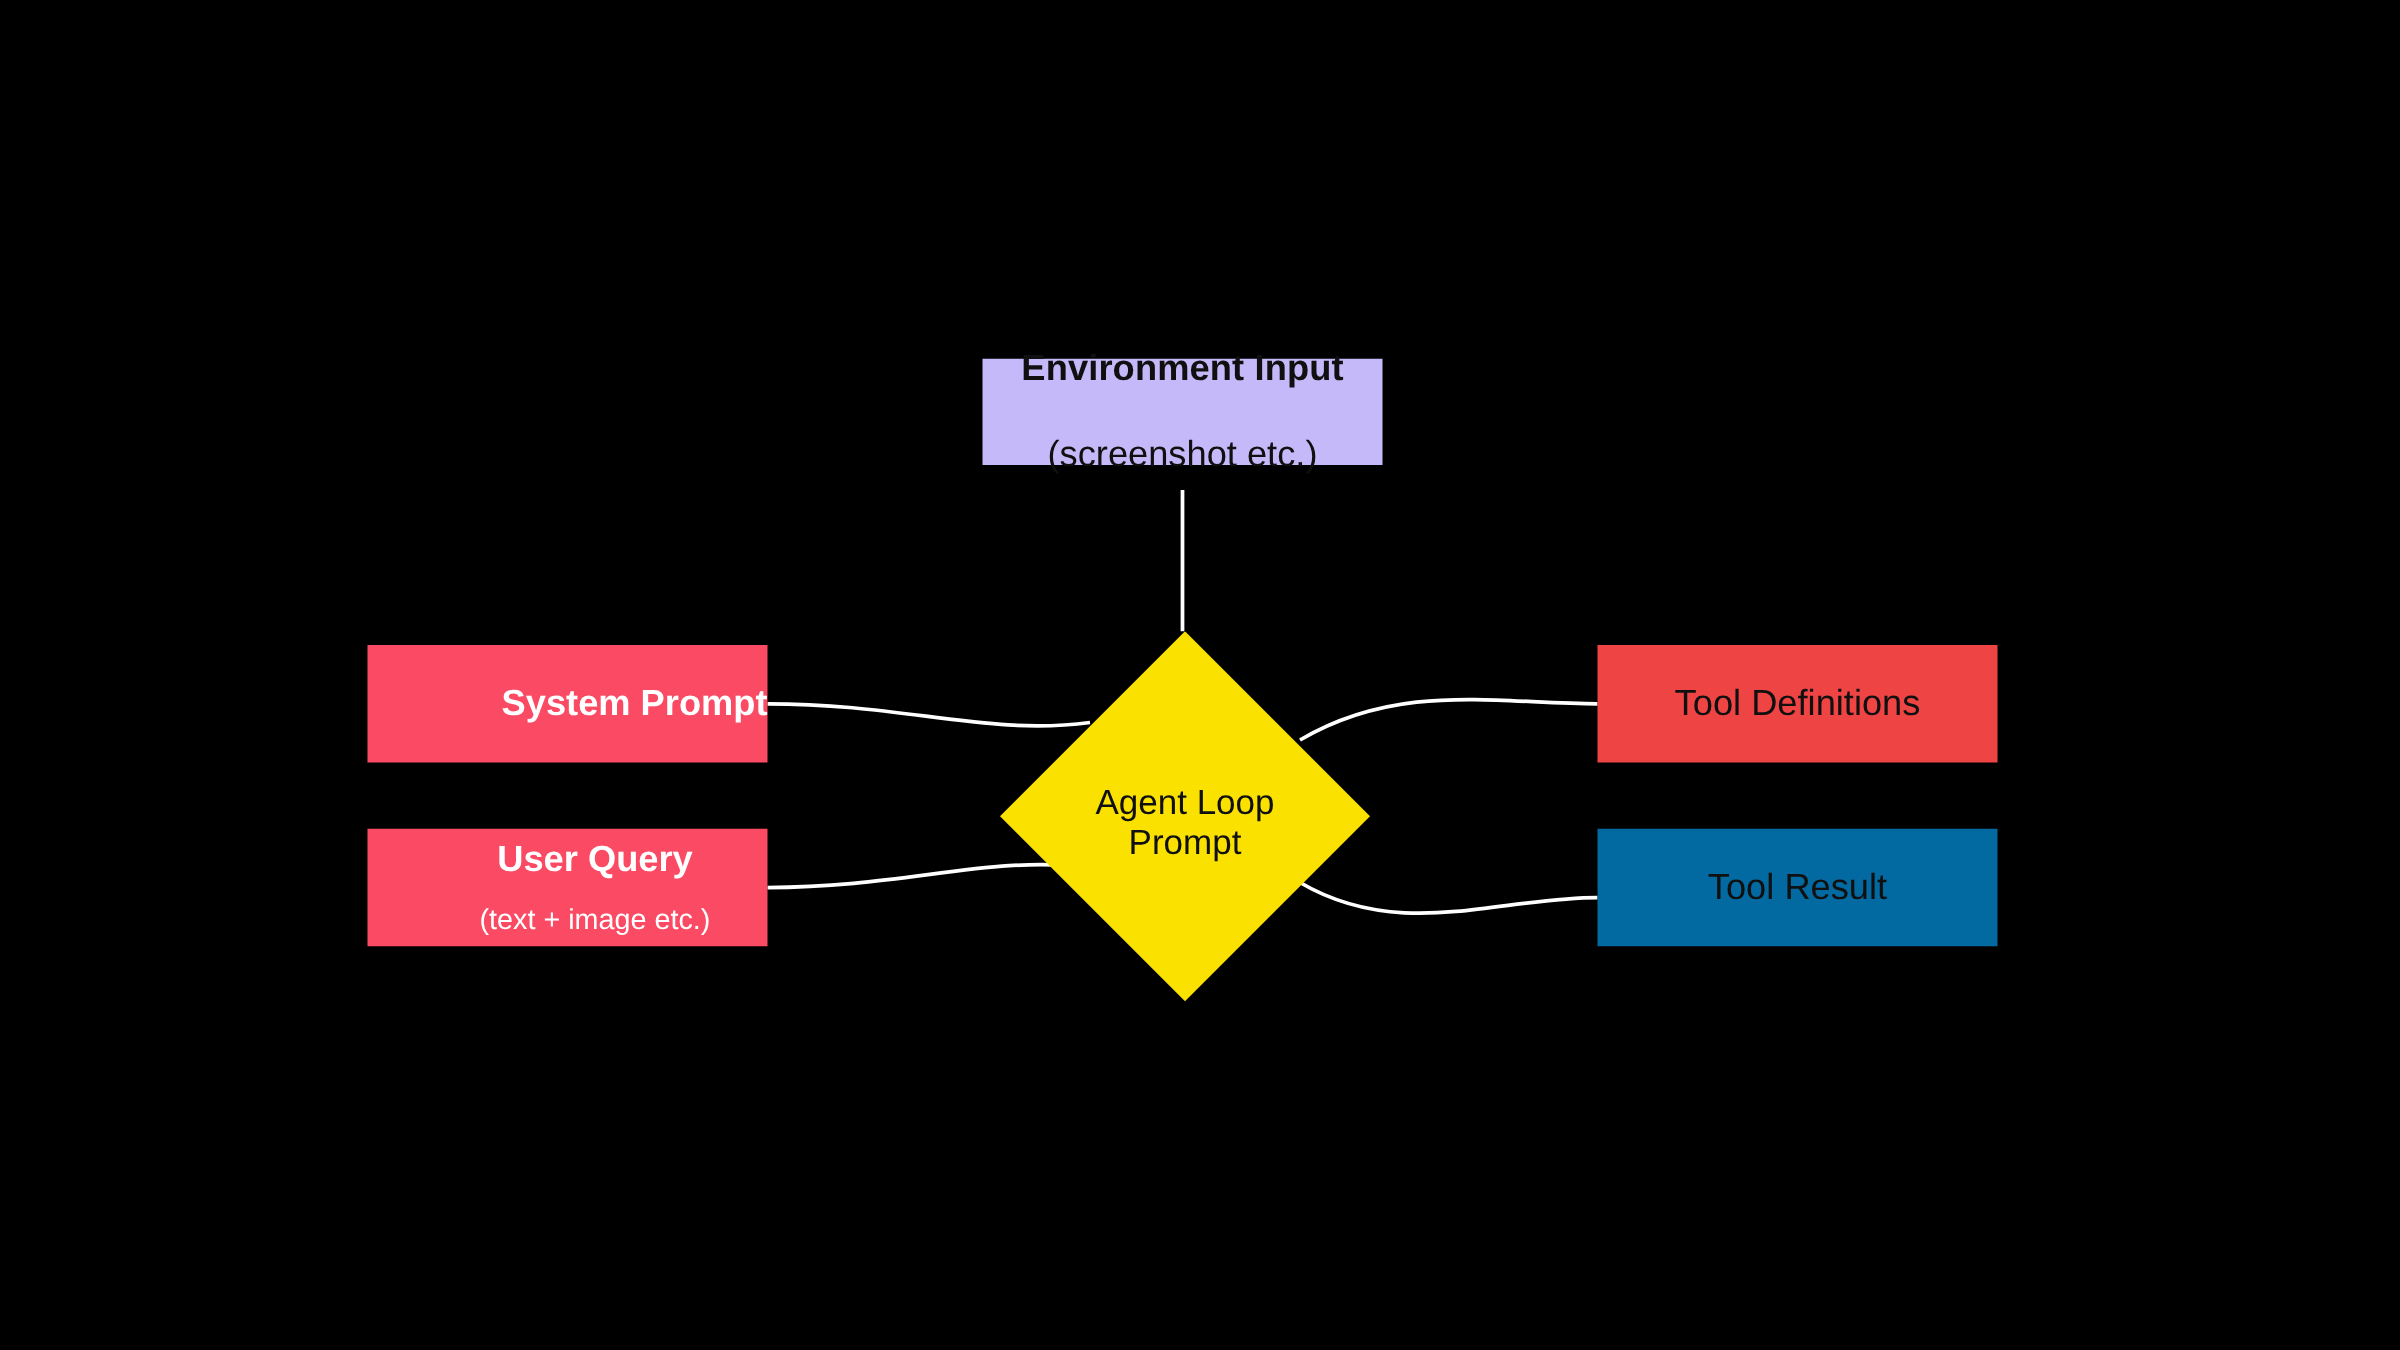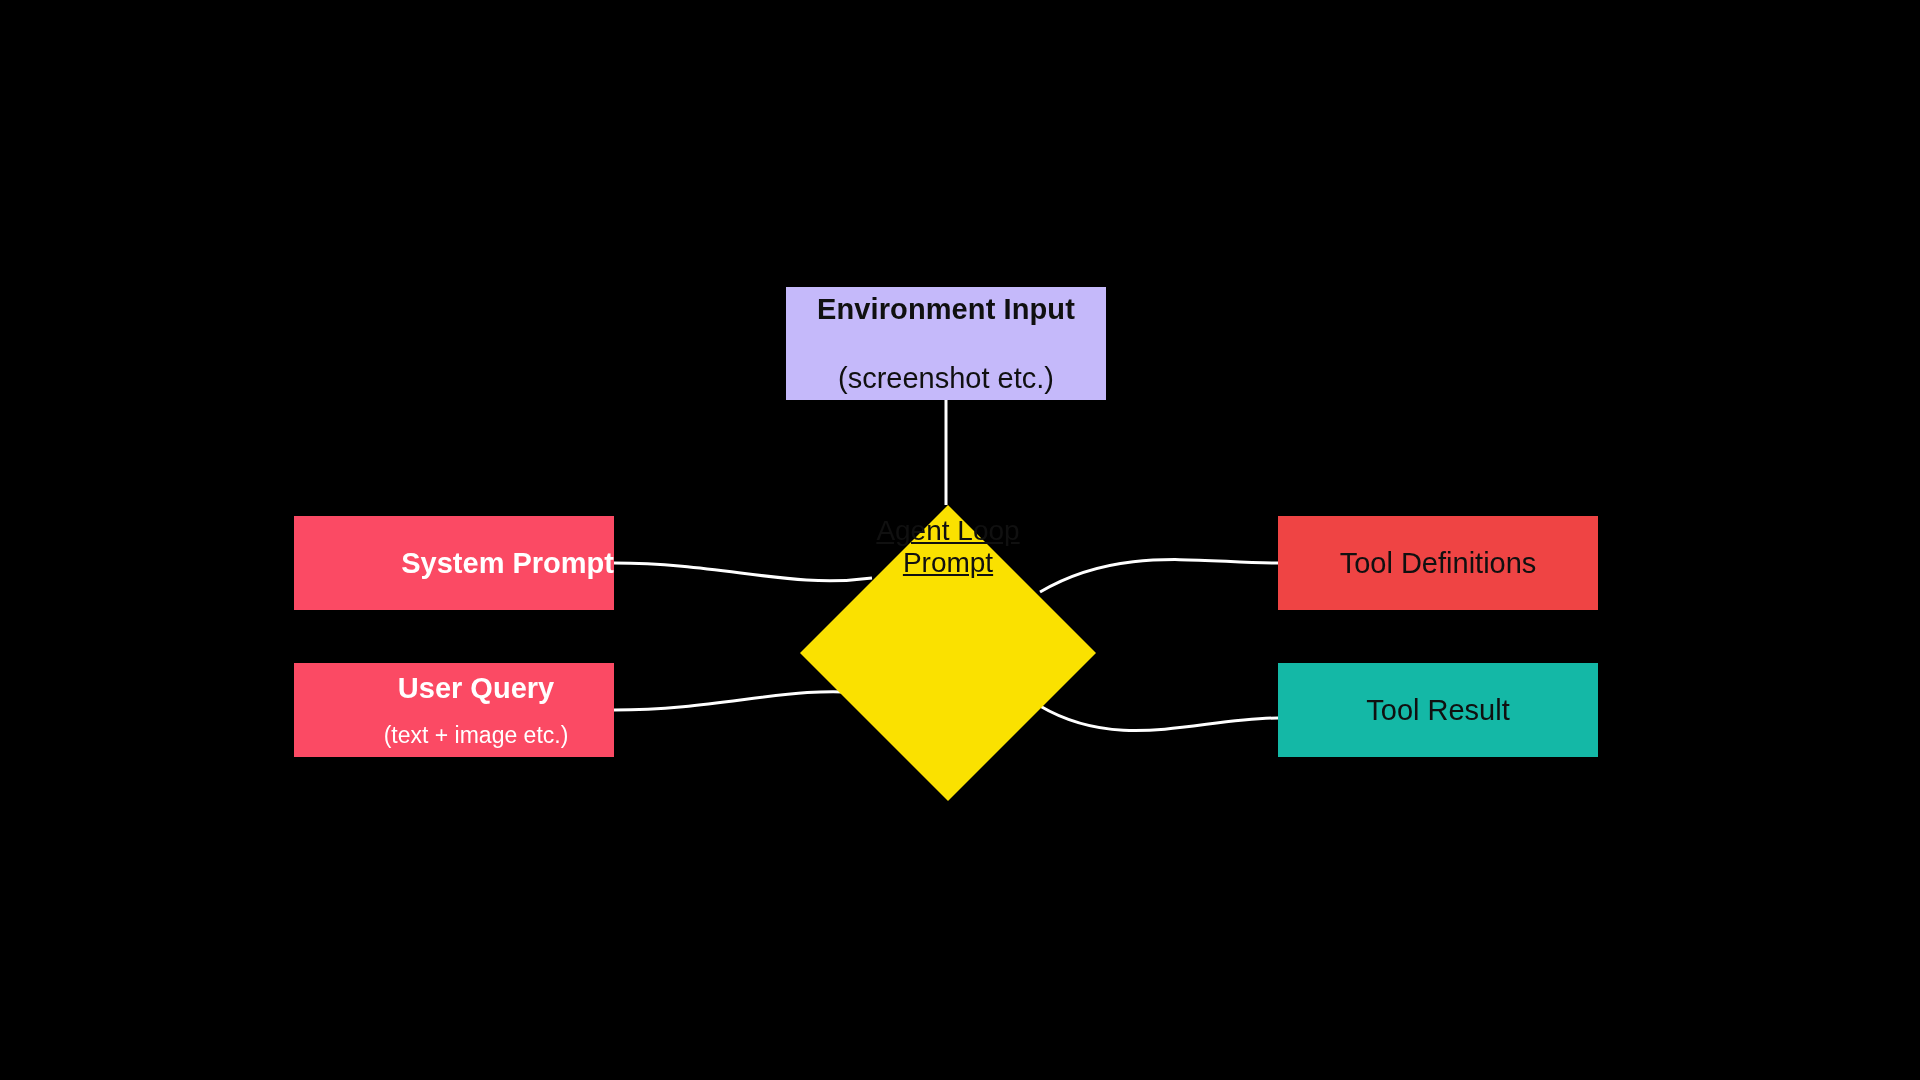--- a/index.html
+++ b/index.html
@@ -47,21 +47,21 @@
   }
   .node .subtitle {
     font-weight: normal;
     display: block;
   }
   
   #node-environment-input {
     left: 786px;
     top: 287px;
     width: 320px;
-    height: 113px;
+    height: 85px;
     background: #C5B9FA;
     color: #101010;
     gap: 32px;
   }
   #node-environment-input .title { font-size: 29px; letter-spacing: .1px; }
   #node-environment-input .subtitle { font-size: 29px; margin-top: 2px; }
 
   
   #node-system-prompt {
     left: 294px;
@@ -97,21 +97,21 @@
     color: #101010;
   }
   #node-tool-definitions .title { font-size: 29px; font-weight: normal; }
 
   
   #node-tool-result {
     left: 1278px;
     top: 663px;
     width: 320px;
     height: 94px;
-    background: #14b8a6;
+    background: #0369a1;
     color: #101010;
   }
   #node-tool-result .title { font-size: 29px; font-weight: normal; }
 
   
   #node-agent-loop-memory {
     left: 800px;
     top: 505px;
     width: 296px;
     height: 296px;
@@ -128,29 +128,28 @@
   }
   #node-agent-loop-memory .diamond-label {
     position: absolute;
     left: 0;
     top: 0;
     width: 296px;
     height: 296px;
     display: flex;
     flex-direction: column;
     align-items: center;
-    justify-content: flex-start;
+    justify-content: center;
     color: #101010;
     font-size: 28px;
     font-weight: normal;
     line-height: 1.13;
     text-align: center;
     padding-top: 10px;
     box-sizing: border-box;
-    text-decoration: underline;
   }
   #node-agent-loop-memory .diamond-label span { display: block; }
 </style>
 </head>
 <body>
 
 <div id="stage">
 
   <svg id="edges" viewBox="0 0 1920 1080" width="1920" height="1080" xmlns="http://www.w3.org/2000/svg">
 

